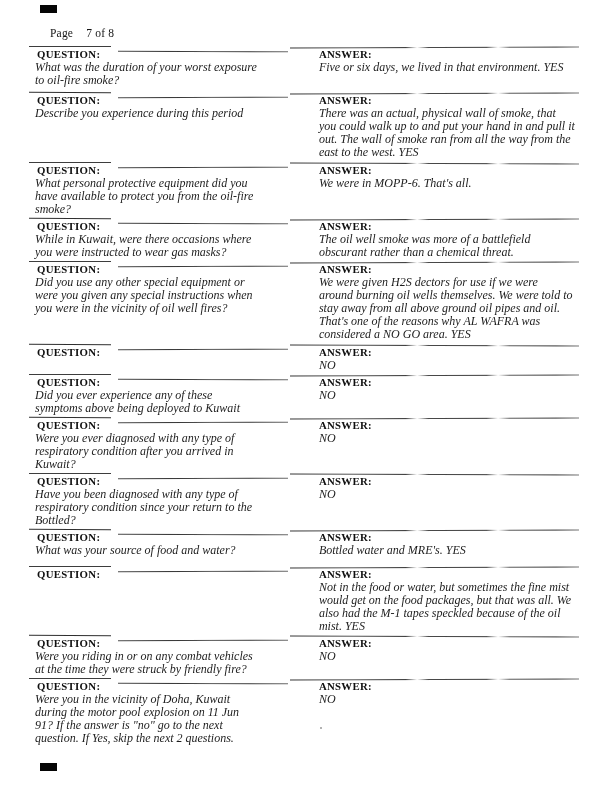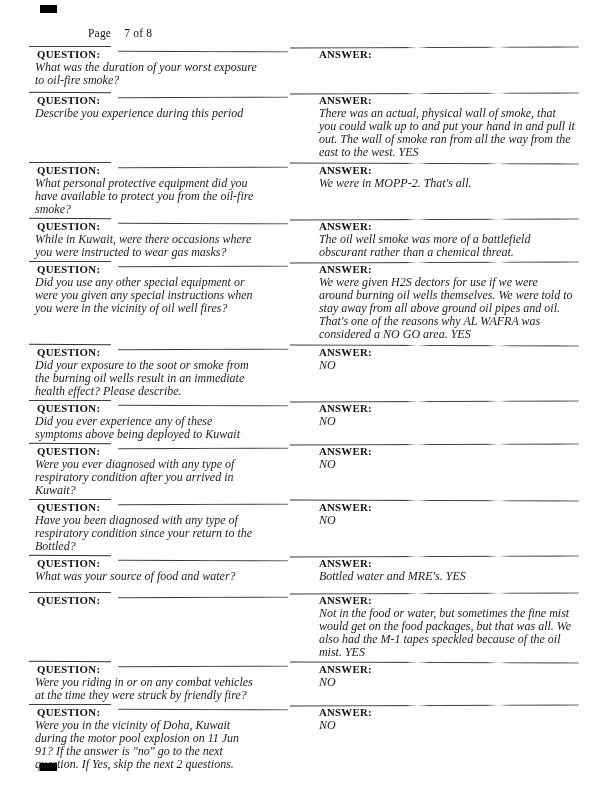--- a/index.html
+++ b/index.html
@@ -29,21 +29,20 @@
     background: #9a9a9a;
     border-radius: 50%;
   }
   .page-header {
     position: absolute;
     left: 50px;
     top: 27px;
     font-size: 11.5px;
     letter-spacing: 0.2px;
     color: #141414;
-    margin-left: 38px;
   }
   .page-header .num { margin-left: 13px; }
   .content {
     position: absolute;
     left: 32px;
     top: 46px;
     width: 543px;
   }
   .row {
     position: relative;
@@ -117,20 +116,21 @@
     <div class="row pb5">
       <div class="rule rule-qover"></div>
       <div class="rule rule-qtail"></div>
       <div class="rule rule-aline"></div>
       <div class="qcol">
           <div class="hd">QUESTION:</div>
           <div class="txt">What was the duration of your worst exposure to oil-fire smoke?</div>
         </div>
       <div class="acol">
           <div class="hd">ANSWER:</div>
+          <div class="txt">Five or six days, we lived in that environment. YES</div>
         </div>
     </div>
 
     <div class="row pb3">
       <div class="rule rule-qover"></div>
       <div class="rule rule-qtail"></div>
       <div class="rule rule-aline"></div>
       <div class="qcol">
           <div class="hd">QUESTION:</div>
           <div class="txt">Describe you experience during this period</div>
@@ -144,21 +144,21 @@
     <div class="row pb2">
       <div class="rule rule-qover"></div>
       <div class="rule rule-qtail"></div>
       <div class="rule rule-aline"></div>
       <div class="qcol">
           <div class="hd">QUESTION:</div>
           <div class="txt">What personal protective equipment did you have available to protect you from the oil-fire smoke?</div>
         </div>
       <div class="acol">
           <div class="hd">ANSWER:</div>
-          <div class="txt">We were in MOPP-2. That's all.</div>
+          <div class="txt">We were in MOPP-6. That's all.</div>
         </div>
     </div>
 
     <div class="row pb2">
       <div class="rule rule-qover"></div>
       <div class="rule rule-qtail"></div>
       <div class="rule rule-aline"></div>
       <div class="qcol">
           <div class="hd">QUESTION:</div>
           <div class="txt">While in Kuwait, were there occasions where you were instructed to wear gas masks?</div>
@@ -182,21 +182,20 @@
           <div class="txt">We were given H2S dectors for use if we were around burning oil wells themselves. We were told to stay away from all above ground oil pipes and oil. That's one of the reasons why AL WAFRA was considered a NO GO area. YES</div>
         </div>
     </div>
 
     <div class="row pb2">
       <div class="rule rule-qover"></div>
       <div class="rule rule-qtail"></div>
       <div class="rule rule-aline"></div>
       <div class="qcol">
           <div class="hd">QUESTION:</div>
-          <div class="txt">Did your exposure to the soot or smoke from the burning oil wells result in an immediate health effect?  Please describe.</div>
         </div>
       <div class="acol">
           <div class="hd">ANSWER:</div>
           <div class="txt">NO</div>
         </div>
     </div>
 
     <div class="row pb2">
       <div class="rule rule-qover"></div>
       <div class="rule rule-qtail"></div>

